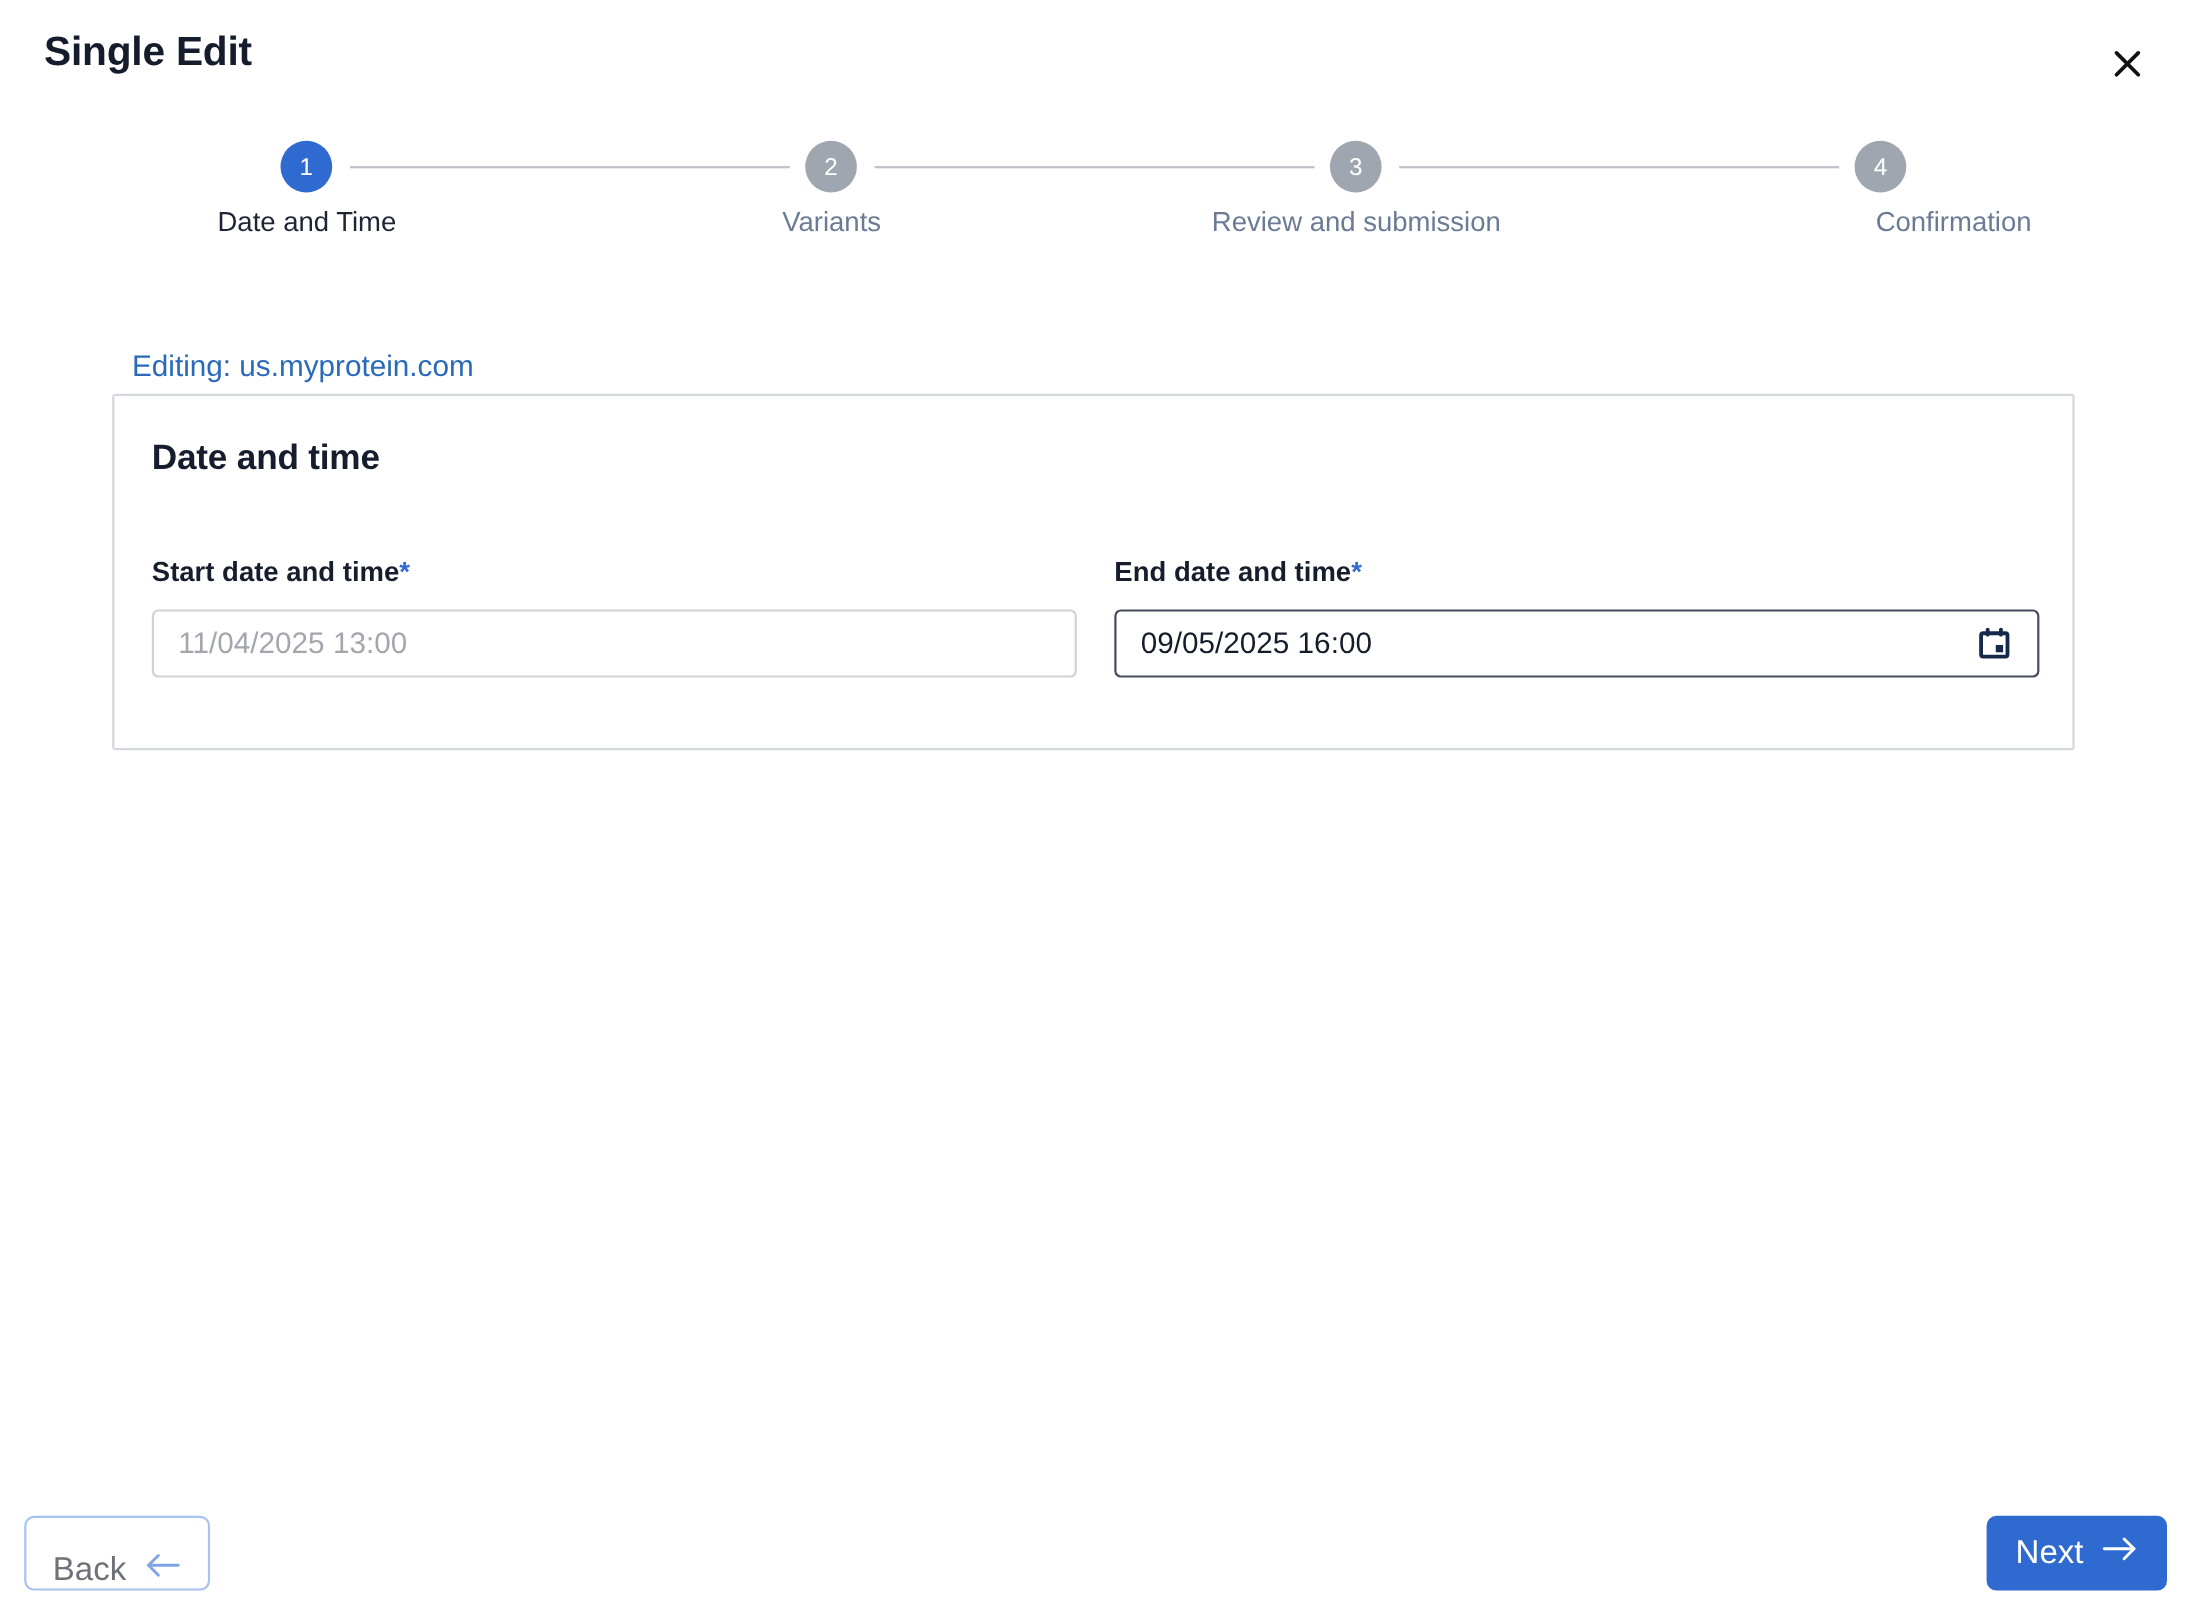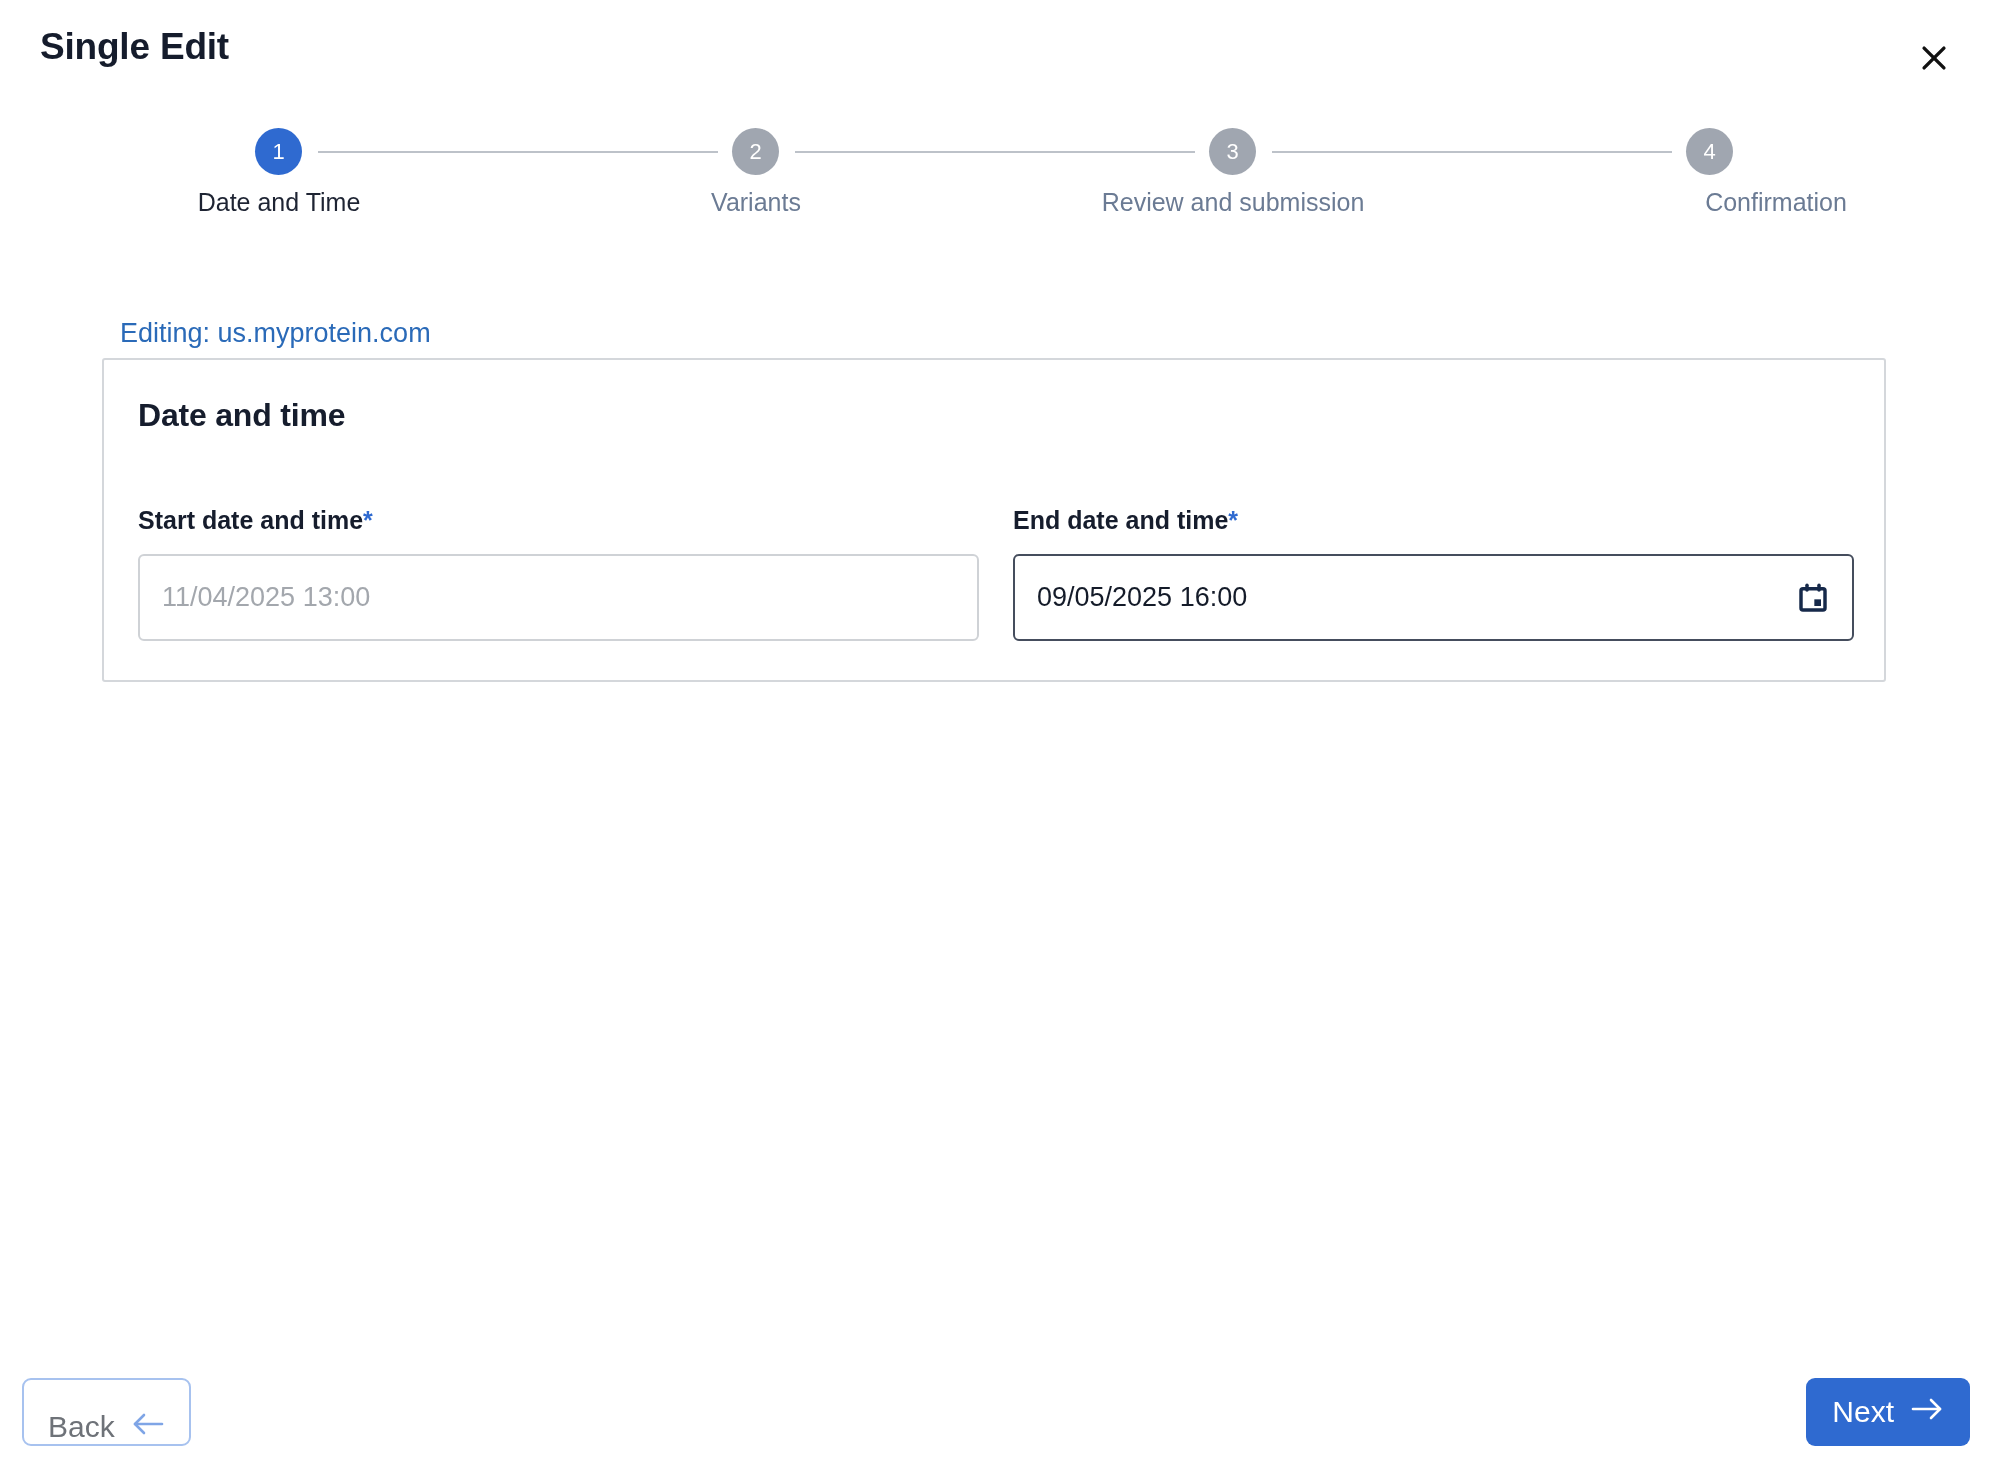--- a/index.html
+++ b/index.html
@@ -156,21 +156,21 @@
     color: #161d2d;
     margin-bottom: 19px;
     display: block;
   }
   .req-star { color: #2f6ad0; font-weight: 700; }
 
   .input-wrap { position: relative; }
 
   .date-input {
     width: 100%;
-    height: 87px;
+    height: 62px;
     border-radius: 6px;
     font-family: "Liberation Sans", sans-serif;
     font-size: 27px;
     padding: 0 22px;
     background: #ffffff;
     outline: none;
   }
   .date-input.empty {
     border: 2px solid #cfd2d6;
     color: #1b2231;

